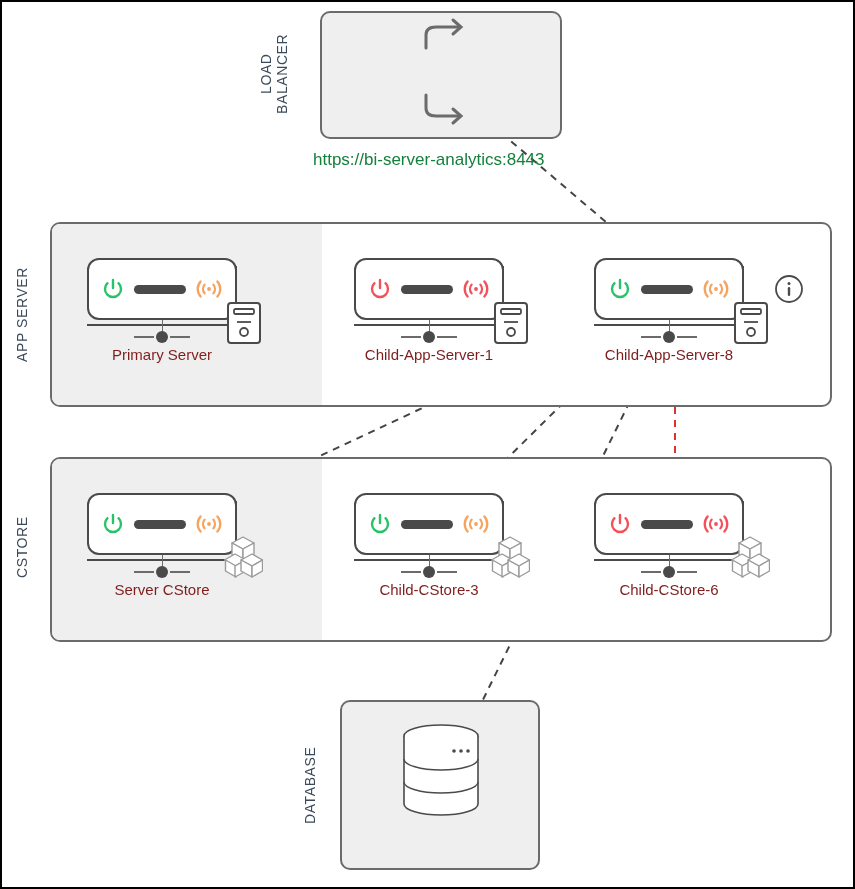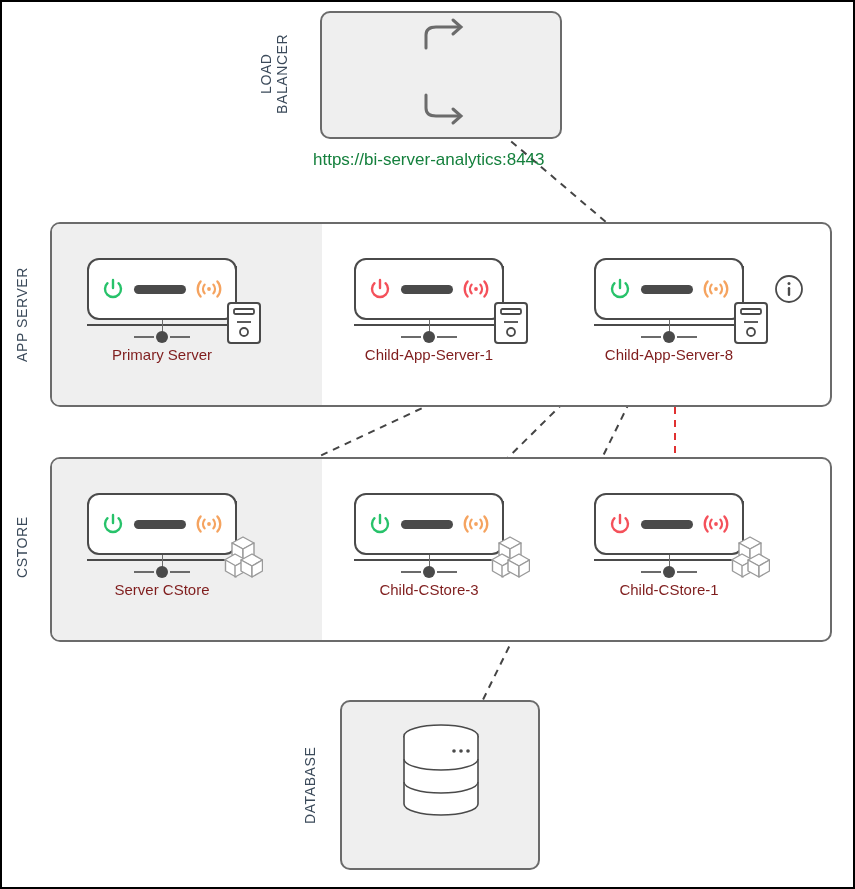--- a/index.html
+++ b/index.html
@@ -402,21 +402,21 @@
         <path d="M9 8 L20 14 L20 26 L9 20 Z"></path>
         <path d="M31 8 L31 20 L20 26 L20 14 Z"></path>
         <path d="M12 19 L23 25 L12 31 L1.5 25 Z"></path>
         <path d="M2.5 25 L13 31 L13 42 L2.5 36 Z"></path>
         <path d="M23 25 L23 36 L12 42 L12 31 Z"></path>
         <path d="M29 19 L39.5 25 L29 31 L18 25 Z"></path>
         <path d="M18 25 L29 31 L29 42 L18 36 Z"></path>
         <path d="M39.5 25 L39.5 36 L29 42 L29 31 Z"></path>
       </g>
     </svg>
-    <div class="node-label">Child-CStore-1</div>
+    <div class="node-label">Child-CStore-6</div>
   </div>
 
   <div class="zone tinted" style="left:338px;top:698px;width:200px;height:170px;"></div>
   <div class="zone-label" style="left:300px;top:725px;height:116px;width:30px;">DATABASE</div>
 
   <svg style="position:absolute;left:400px;top:722px;width:78px;height:92px;z-index:3;" viewBox="0 0 78 92">
     <ellipse cx="39" cy="12" rx="37" ry="11" fill="#ffffff" stroke="#4a4a4a" stroke-width="1.6"></ellipse>
     <path d="M2 12 L2 80 A37 11 0 0 0 76 80 L76 12" fill="#ffffff" stroke="#4a4a4a" stroke-width="1.6"></path>
     <path d="M2 35 A37 11 0 0 0 76 35" fill="none" stroke="#4a4a4a" stroke-width="1.4"></path>
     <path d="M2 58 A37 11 0 0 0 76 58" fill="none" stroke="#4a4a4a" stroke-width="1.4"></path>

